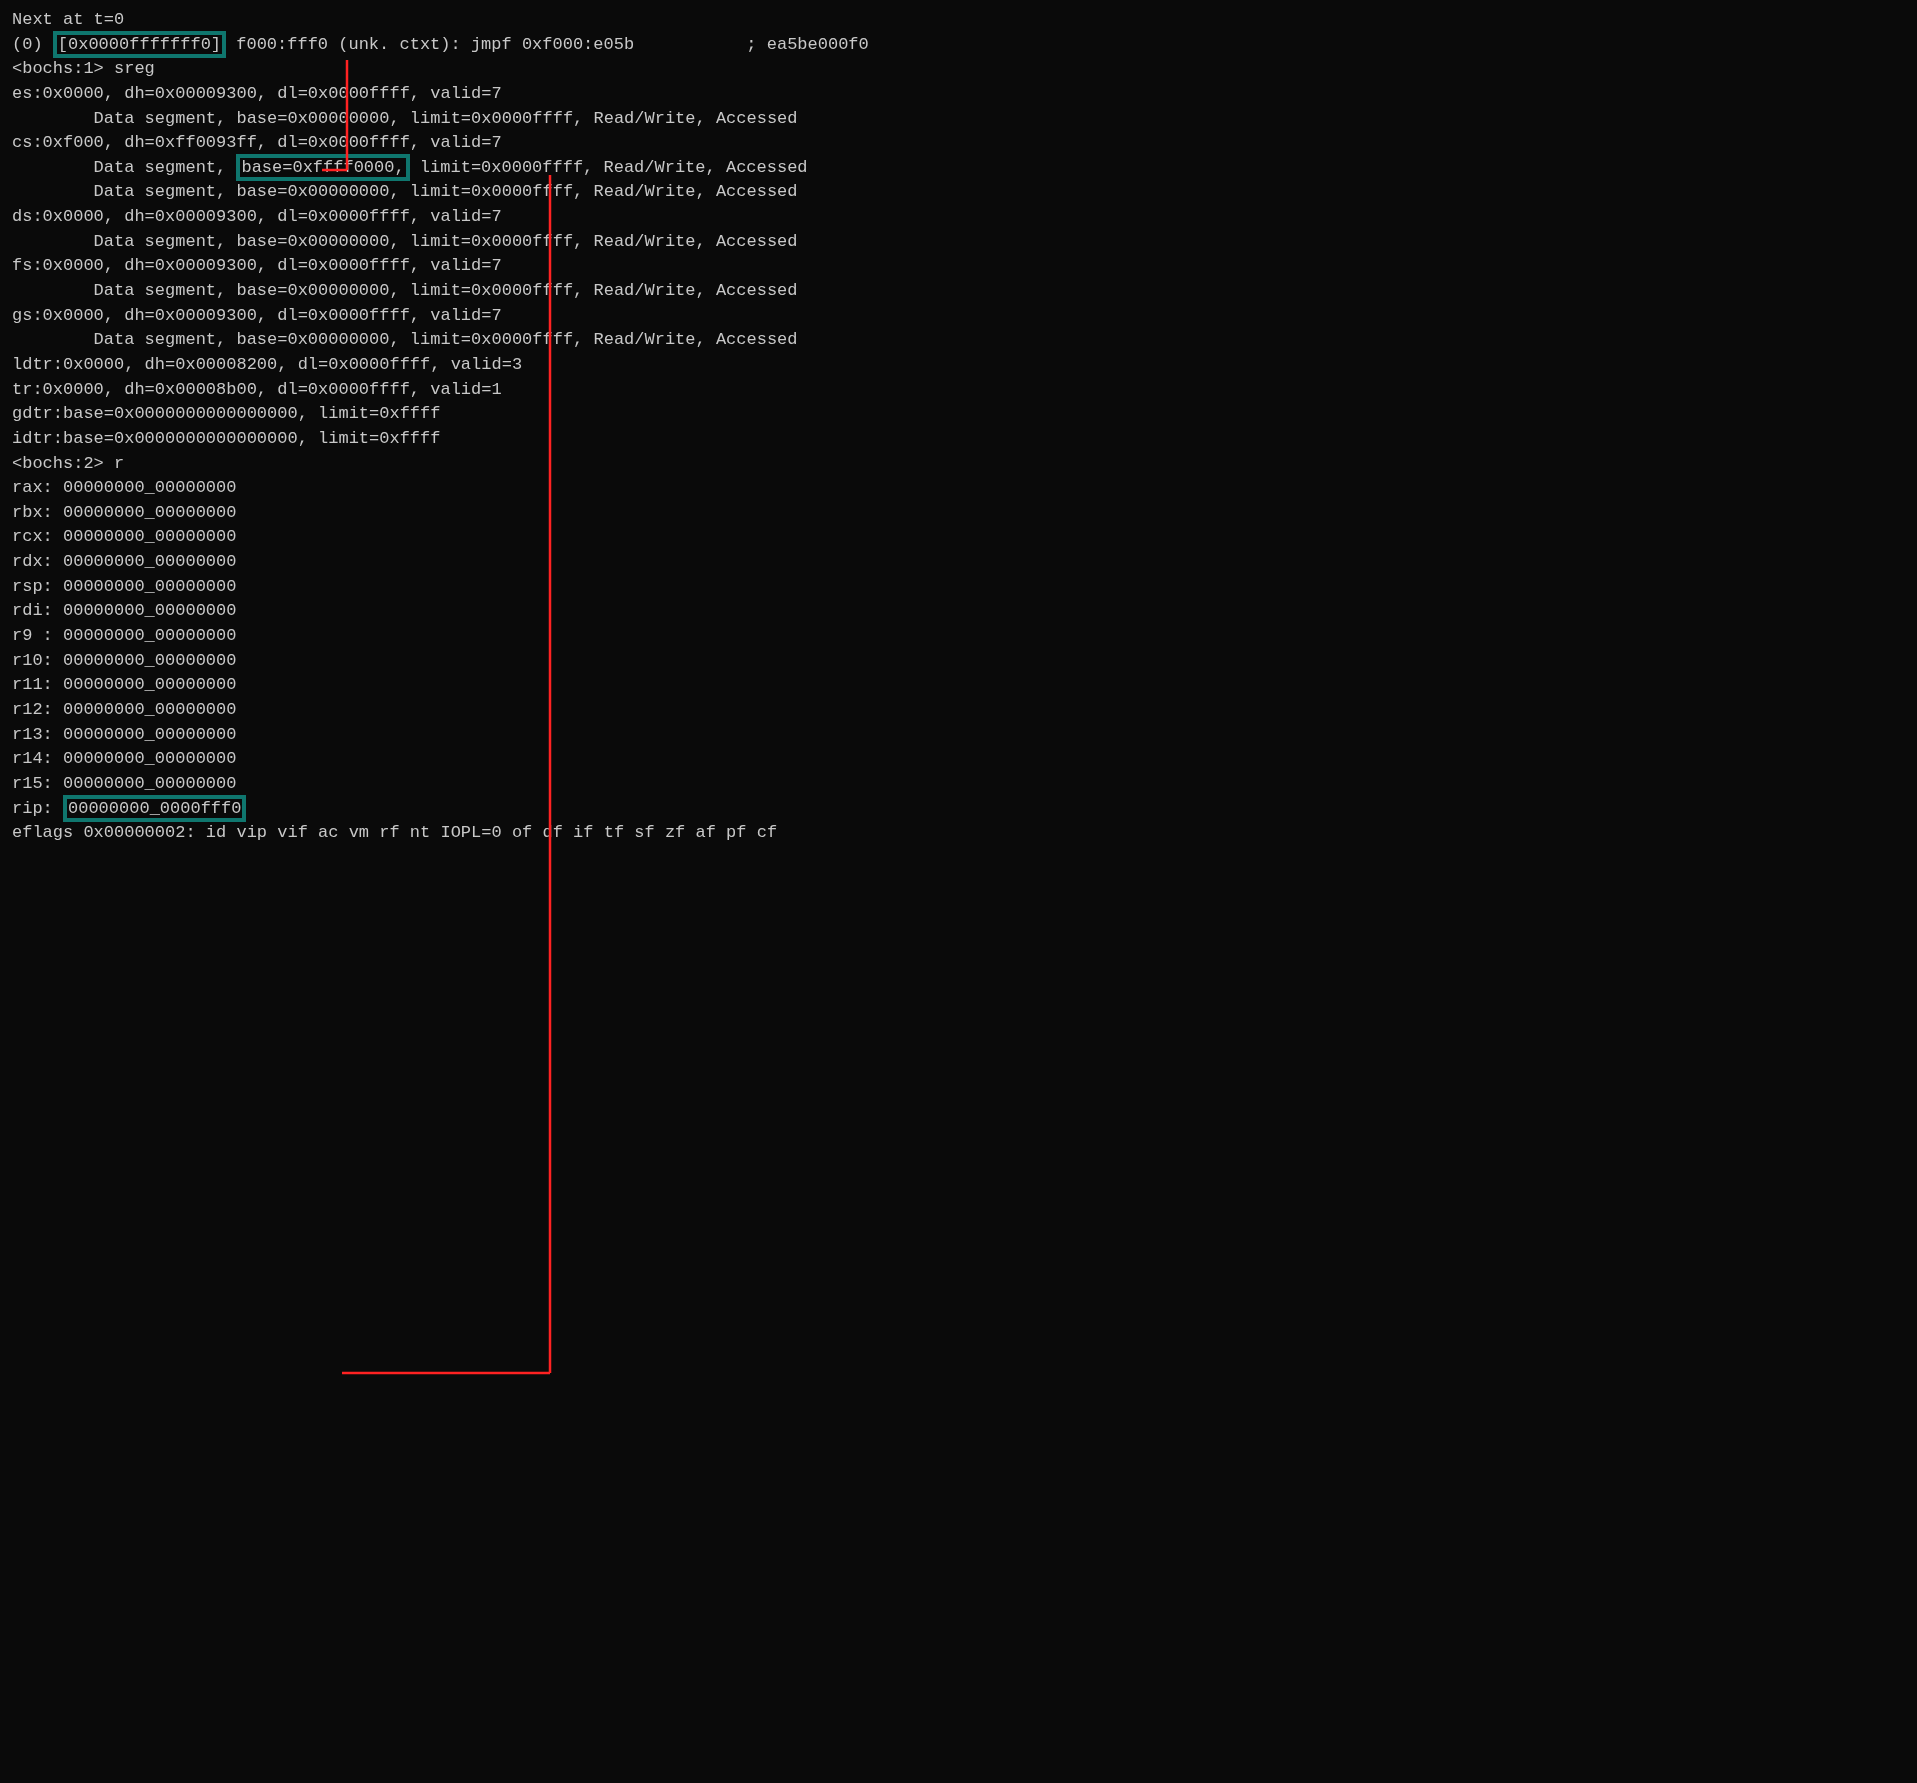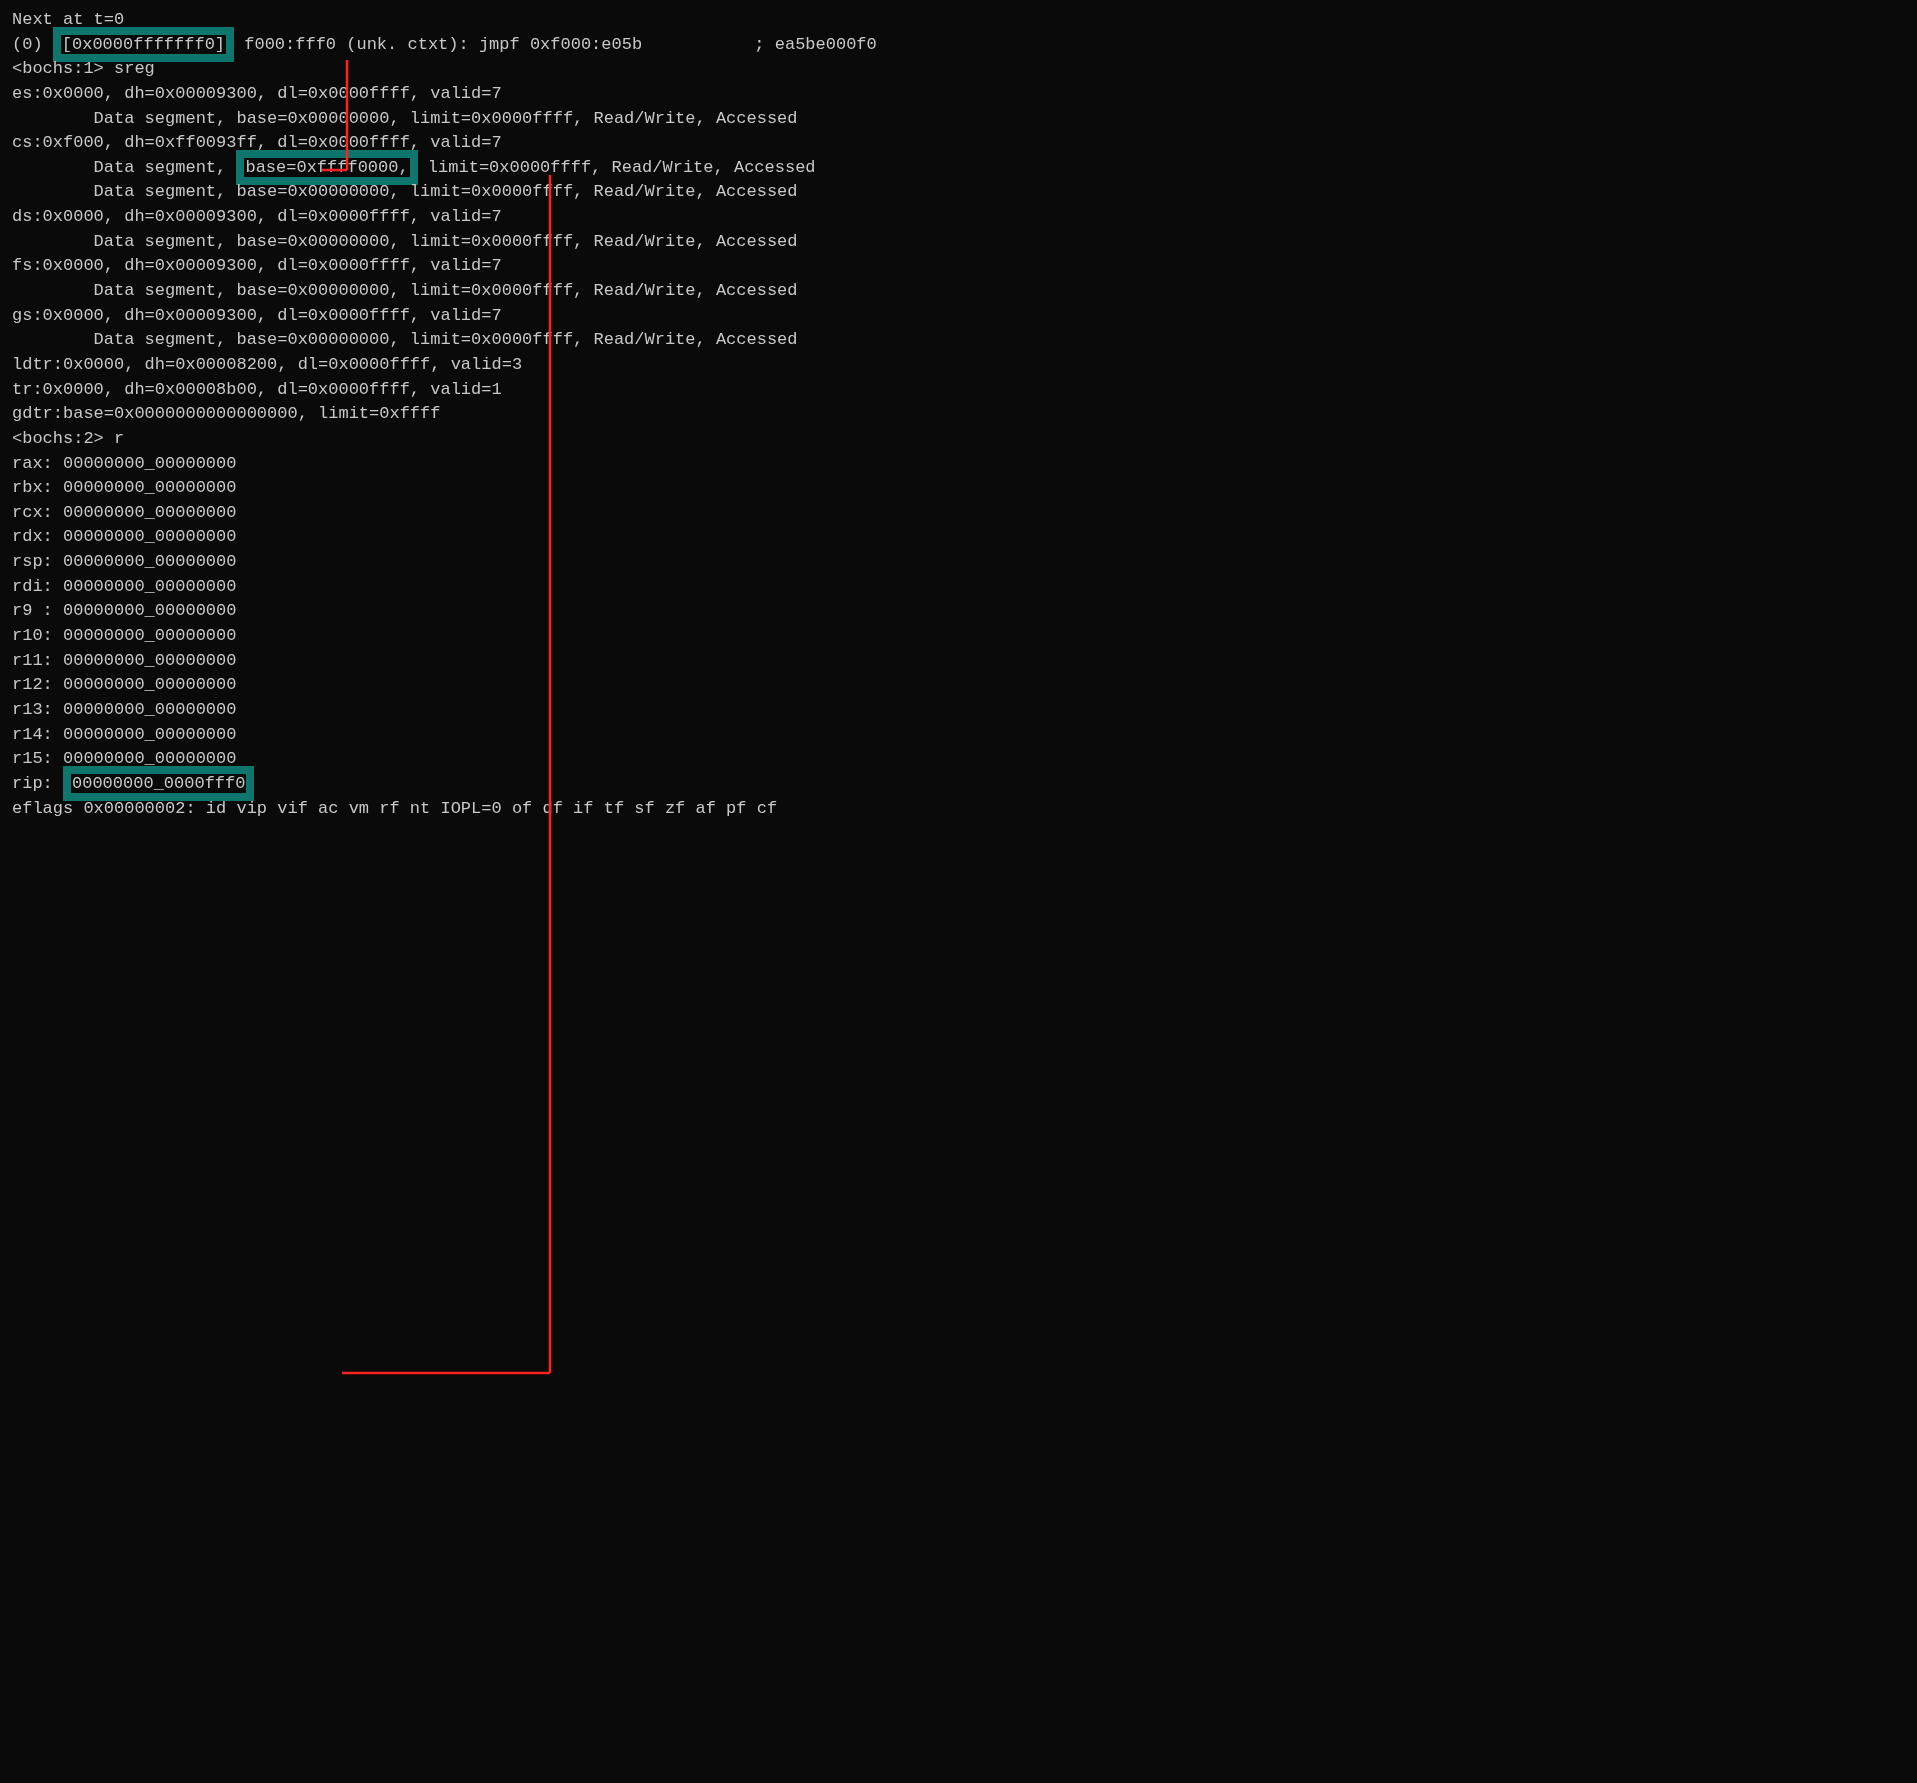--- a/index.html
+++ b/index.html
@@ -27,21 +27,21 @@
     }
 
     .line {
       white-space: pre;
       display: block;
       color: #c8c8c8;
     }
 
     .highlight-box {
       display: inline;
-      border: 8px solid #0f766e;
+      border: 4px solid #0f766e;
       padding: 0 1px;
       color: #c8c8c8;
     }
 
     svg.overlay {
       position: absolute;
       top: 0;
       left: 0;
       width: 100%;
       height: 100%;
@@ -81,20 +81,21 @@
   <span class="line">gs:0x0000, dh=0x00009300, dl=0x0000ffff, valid=7</span>
 
   <span class="line">        Data segment, base=0x00000000, limit=0x0000ffff, Read/Write, Accessed</span>
 
   <span class="line">ldtr:0x0000, dh=0x00008200, dl=0x0000ffff, valid=3</span>
 
   <span class="line">tr:0x0000, dh=0x00008b00, dl=0x0000ffff, valid=1</span>
 
   <span class="line">gdtr:base=0x0000000000000000, limit=0xffff</span>
 
+  <span class="line">idtr:base=0x0000000000000000, limit=0xffff</span>
 
   <span class="line">&lt;bochs:2&gt; r</span>
 
   <span class="line">rax: 00000000_00000000</span>
   <span class="line">rbx: 00000000_00000000</span>
   <span class="line">rcx: 00000000_00000000</span>
   <span class="line">rdx: 00000000_00000000</span>
   <span class="line">rsp: 00000000_00000000</span>
   <span class="line">rdi: 00000000_00000000</span>
   <span class="line">r9 : 00000000_00000000</span>

